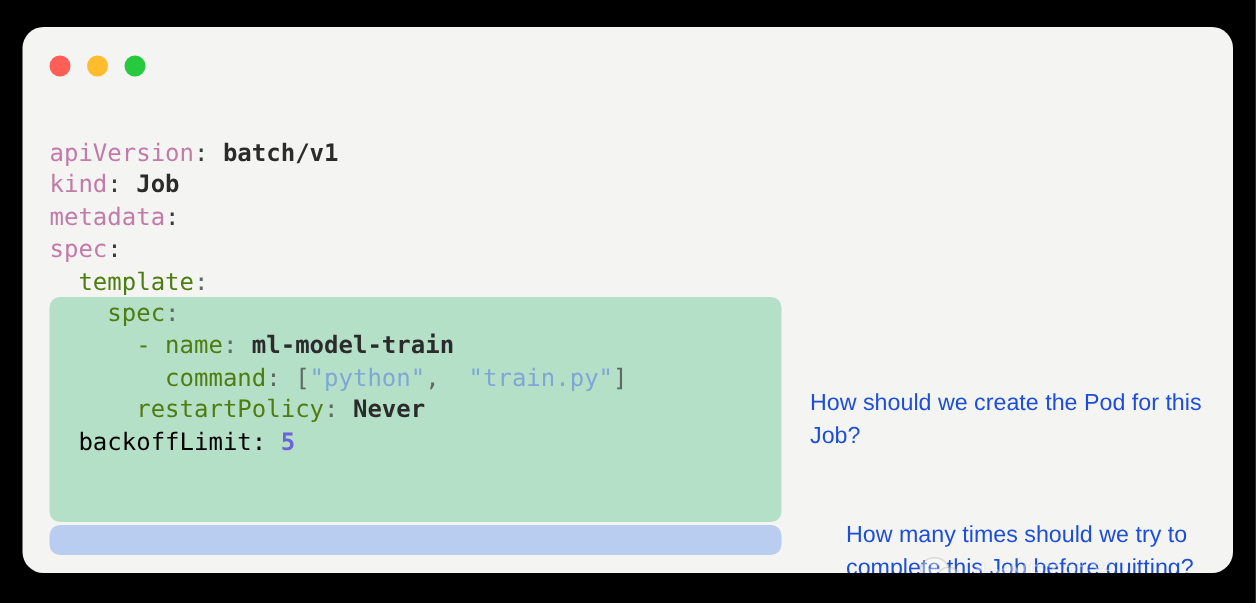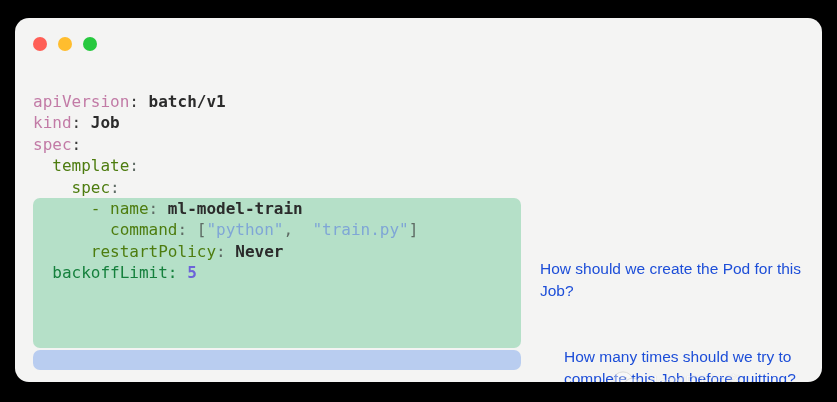--- a/index.html
+++ b/index.html
@@ -98,21 +98,21 @@
     border-radius: 7px;
     z-index: 0;
   }
 
   .code-lines .line { z-index: 2; }
   .code-lines { z-index: 2; }
 
   
   .k      { color: #C27BA6; }           
   .k-dim  { color: #4d7c0f; }           
-  .k-purple { color: #15803d; }         
+  .k-purple { color: #000000; }         
   .v      { color: #2B2B2B; font-weight: 600; }  
   .v-num  { color: #6C63D8; font-weight: 600; }  
   .s      { color: #7FA6D6; }           
   .p      { color: #5E6B64; }           
   .p-dark { color: #3A3A3A; }
 
   
   .annotations {
     position: absolute;
     left: 525px;
@@ -174,20 +174,21 @@
 
       <div class="hl-green" style="top:132px; height:150px;"></div>
       <div class="hl-blue" style="top:284px; height:20px;"></div>
 
       <div class="code-lines">
 
         <div class="line"><span class="k">apiVersion</span><span class="p-dark">: </span><span class="v">batch/v1</span></div>
 
         <div class="line"><span class="k">kind</span><span class="p-dark">: </span><span class="v">Job</span></div>
 
+        <div class="line"><span class="k">metadata</span><span class="p-dark">:</span></div>
 
 
         <div class="line"><span class="k">spec</span><span class="p-dark">:</span></div>
 
         <div class="line">  <span class="k-dim">template</span><span class="p">:</span></div>
 
         <div class="line">    <span class="k-dim">spec</span><span class="p">:</span></div>
 
 
         <div class="line">      <span class="k-dim">- name</span><span class="p">: </span><span class="v">ml-model-train</span></div>

